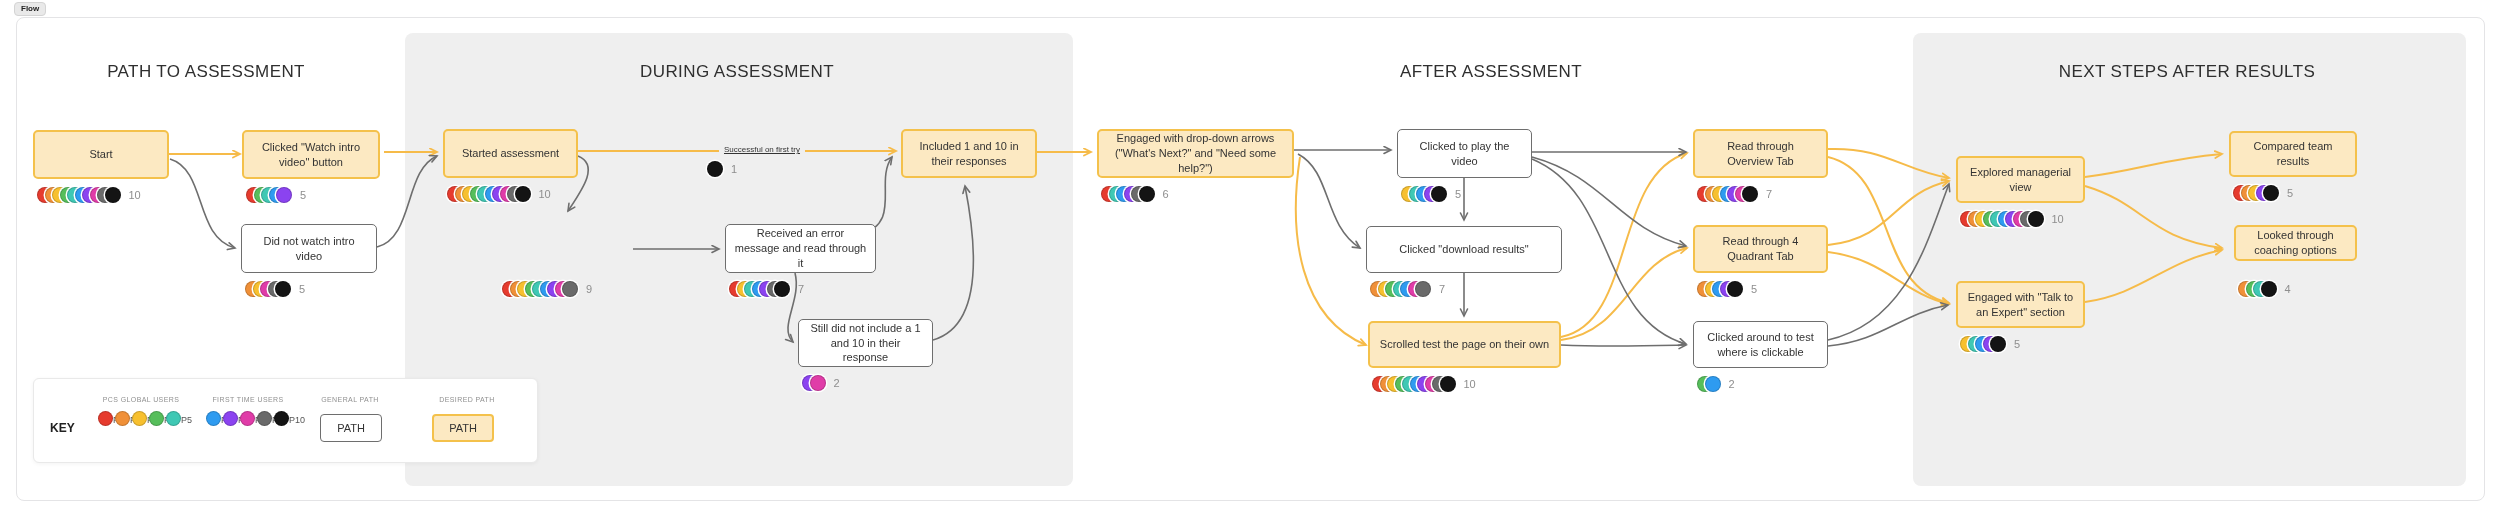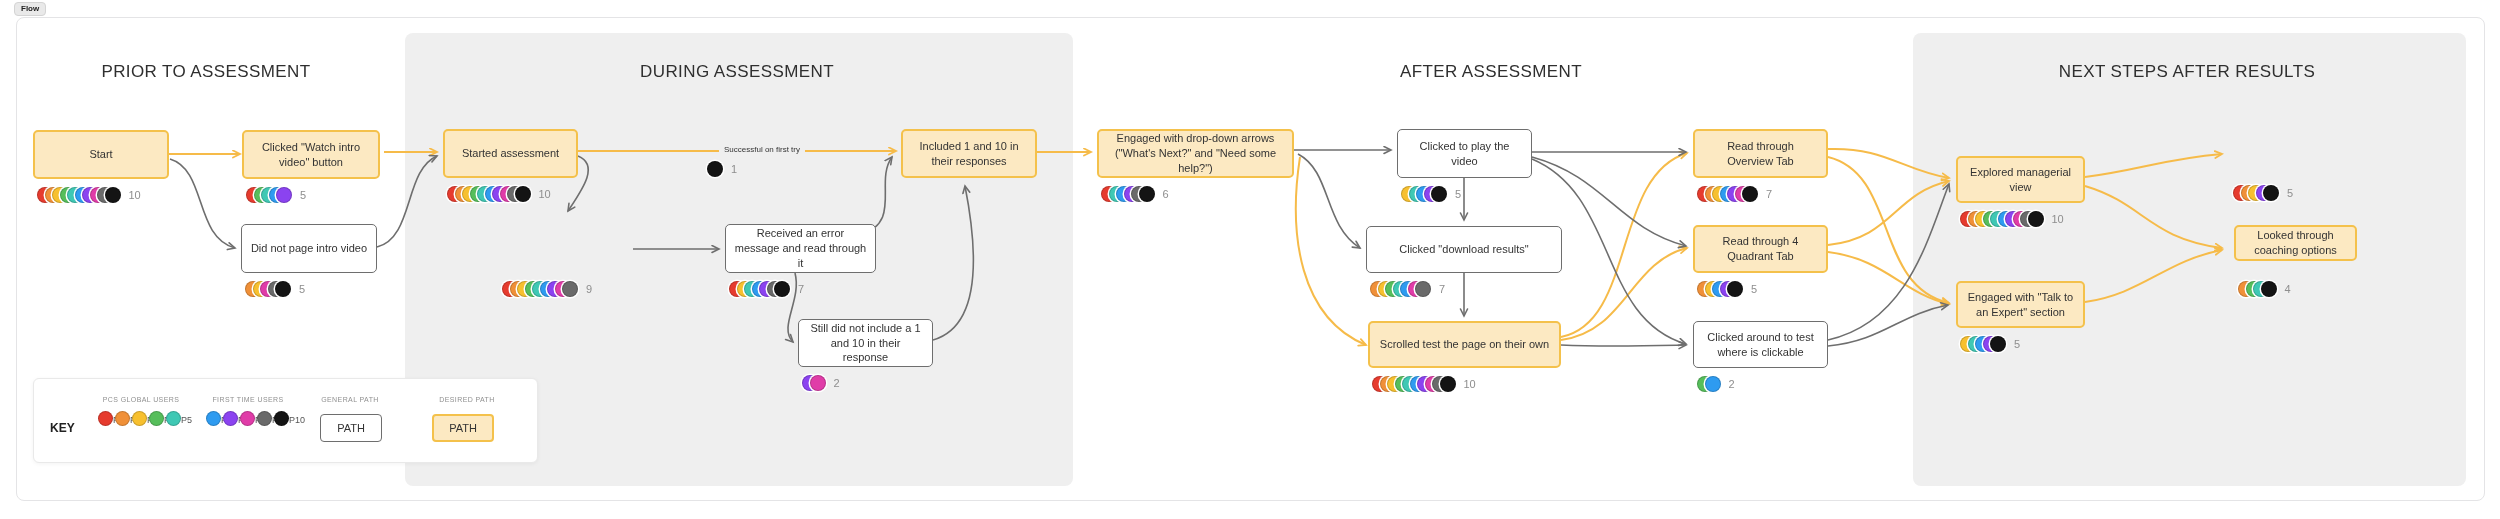--- a/index.html
+++ b/index.html
@@ -14,21 +14,21 @@
   .sec-title{position:absolute;top:62px;transform:translateX(-50%);font-size:17px;font-weight:500;color:#2f2f2f;letter-spacing:.4px;white-space:nowrap;z-index:2;}
   .node{position:absolute;display:flex;align-items:center;justify-content:center;text-align:center;
     font-size:11px;line-height:1.35;color:#333;border-radius:5px;box-sizing:border-box;padding:3px 8px;z-index:2;background:#fff;}
   .node.desired{background:#fce9c2;border:2px solid #f4c14b;}
   .node.general{background:#ffffff;border:1.5px solid #6e6e6e;}
   .dotrow{position:absolute;display:flex;align-items:center;z-index:2;}
   .dot{width:16px;height:16px;border-radius:50%;display:inline-block;margin-left:-8.5px;
     box-shadow:0 0 0 1.5px #fff;border:1px solid rgba(0,0,0,.18);box-sizing:border-box;flex:none;}
   .dotrow .dot:first-child{margin-left:0;}
   .count{margin-left:8px;font-size:11px;color:#8e8e8e;}
-  .annotation-label{position:absolute;transform:translateX(-50%);background:#efefef;padding:0 5px;font-size:8px;color:#333;z-index:2;white-space:nowrap;}
+  .annotation-label{position:absolute;transform:translateX(-50%);background:#efefef;padding:0 5px;font-size:8px;color:#333;z-index:2;white-space:nowrap;text-decoration:underline;}
   .key-panel{position:absolute;left:33px;top:378px;width:505px;height:85px;background:#fff;border:1px solid #e9e9e9;
     border-radius:6px;box-shadow:0 1px 4px rgba(0,0,0,.05);z-index:3;box-sizing:border-box;}
   .key-title{position:absolute;left:50px;top:421px;font-size:12px;font-weight:bold;color:#222;z-index:4;}
   .key-group-title{position:absolute;top:396px;transform:translateX(-50%);font-size:7px;letter-spacing:.4px;color:#909090;z-index:4;white-space:nowrap;}
   .keydots{position:absolute;top:411px;display:flex;z-index:4;}
   .keycol{display:flex;flex-direction:row;align-items:flex-start;width:17px;flex:none;}
   .keydot{width:15px;height:15px;margin-left:0;box-shadow:none;}
   .keylabel{font-size:9px;color:#555;margin-top:4px;}
   .key-path-box{position:absolute;top:414px;width:62px;height:28px;display:flex;align-items:center;justify-content:center;
     font-size:11px;color:#333;border-radius:4px;box-sizing:border-box;z-index:4;}
@@ -85,41 +85,42 @@
       <path d="M1532,152 L1686,152" marker-end="url(#ag)"></path>
       <path d="M1532,157 C1605,177 1618,228 1686,246" marker-end="url(#ag)"></path>
       <path d="M1532,159 C1618,195 1598,318 1686,344" marker-end="url(#ag)"></path>
       <path d="M1561,345 C1605,347 1640,346 1686,345" marker-end="url(#ag)"></path>
       <path d="M1828,340 C1908,322 1928,238 1949,184" marker-end="url(#ag)"></path>
       <path d="M1828,346 C1882,341 1900,314 1948,305" marker-end="url(#ag)"></path>
       <path d="M385,429 L418,429" marker-end="url(#ag)"></path>
     </g>
   </svg>
 
-  <div class="sec-title" style="left:206px">PRIOR TO ASSESSMENT</div>
+  <div class="sec-title" style="left:206px">PATH TO ASSESSMENT</div>
   <div class="sec-title" style="left:737px">DURING ASSESSMENT</div>
   <div class="sec-title" style="left:1491px">AFTER ASSESSMENT</div>
   <div class="sec-title" style="left:2187px">NEXT STEPS AFTER RESULTS</div>
 
   <div class="node desired" style="left:33px;top:130px;width:136px;height:49px">Start</div>
   <div class="node desired" style="left:242px;top:130px;width:138px;height:49px">Clicked "Watch intro video" button</div>
-  <div class="node general" style="left:241px;top:224px;width:136px;height:49px">Did not page intro video</div>
+  <div class="node general" style="left:241px;top:224px;width:136px;height:49px">Did not watch intro video</div>
   <div class="node desired" style="left:443px;top:129px;width:135px;height:49px">Started assessment</div>
   <div class="node general" style="left:725px;top:224px;width:151px;height:49px">Received an error message and read through it</div>
   <div class="node general" style="left:798px;top:319px;width:135px;height:48px">Still did not include a 1 and 10 in their response</div>
   <div class="node desired" style="left:901px;top:129px;width:136px;height:49px">Included 1 and 10 in their responses</div>
   <div class="node desired" style="left:1097px;top:129px;width:197px;height:49px">Engaged with drop-down arrows ("What's Next?" and "Need some help?")</div>
   <div class="node general" style="left:1397px;top:129px;width:135px;height:49px">Clicked to play the video</div>
   <div class="node general" style="left:1366px;top:226px;width:196px;height:47px">Clicked "download results"</div>
   <div class="node desired" style="left:1368px;top:321px;width:193px;height:47px">Scrolled test the page on their own</div>
   <div class="node desired" style="left:1693px;top:129px;width:135px;height:49px">Read through Overview Tab</div>
   <div class="node desired" style="left:1693px;top:225px;width:135px;height:48px">Read through 4 Quadrant Tab</div>
   <div class="node general" style="left:1693px;top:321px;width:135px;height:47px">Clicked around to test where is clickable</div>
   <div class="node desired" style="left:1956px;top:156px;width:129px;height:47px">Explored managerial view</div>
   <div class="node desired" style="left:1956px;top:281px;width:129px;height:47px">Engaged with "Talk to an Expert" section</div>
+  <div class="node desired" style="left:2229px;top:131px;width:128px;height:46px">Compared team results</div>
   <div class="node desired" style="left:2234px;top:225px;width:123px;height:36px">Looked through coaching options</div>
 
   <div class="dotrow" style="left:37px;top:187px">
       <span style="display: inline-flex;">
         <span class="dot" style="background: rgb(230, 59, 46);"></span>
         <span class="dot" style="background: rgb(240, 144, 56);"></span>
         <span class="dot" style="background: rgb(247, 192, 47);"></span>
         <span class="dot" style="background: rgb(86, 190, 91);"></span>
         <span class="dot" style="background: rgb(63, 200, 180);"></span>
         <span class="dot" style="background: rgb(46, 155, 240);"></span>

